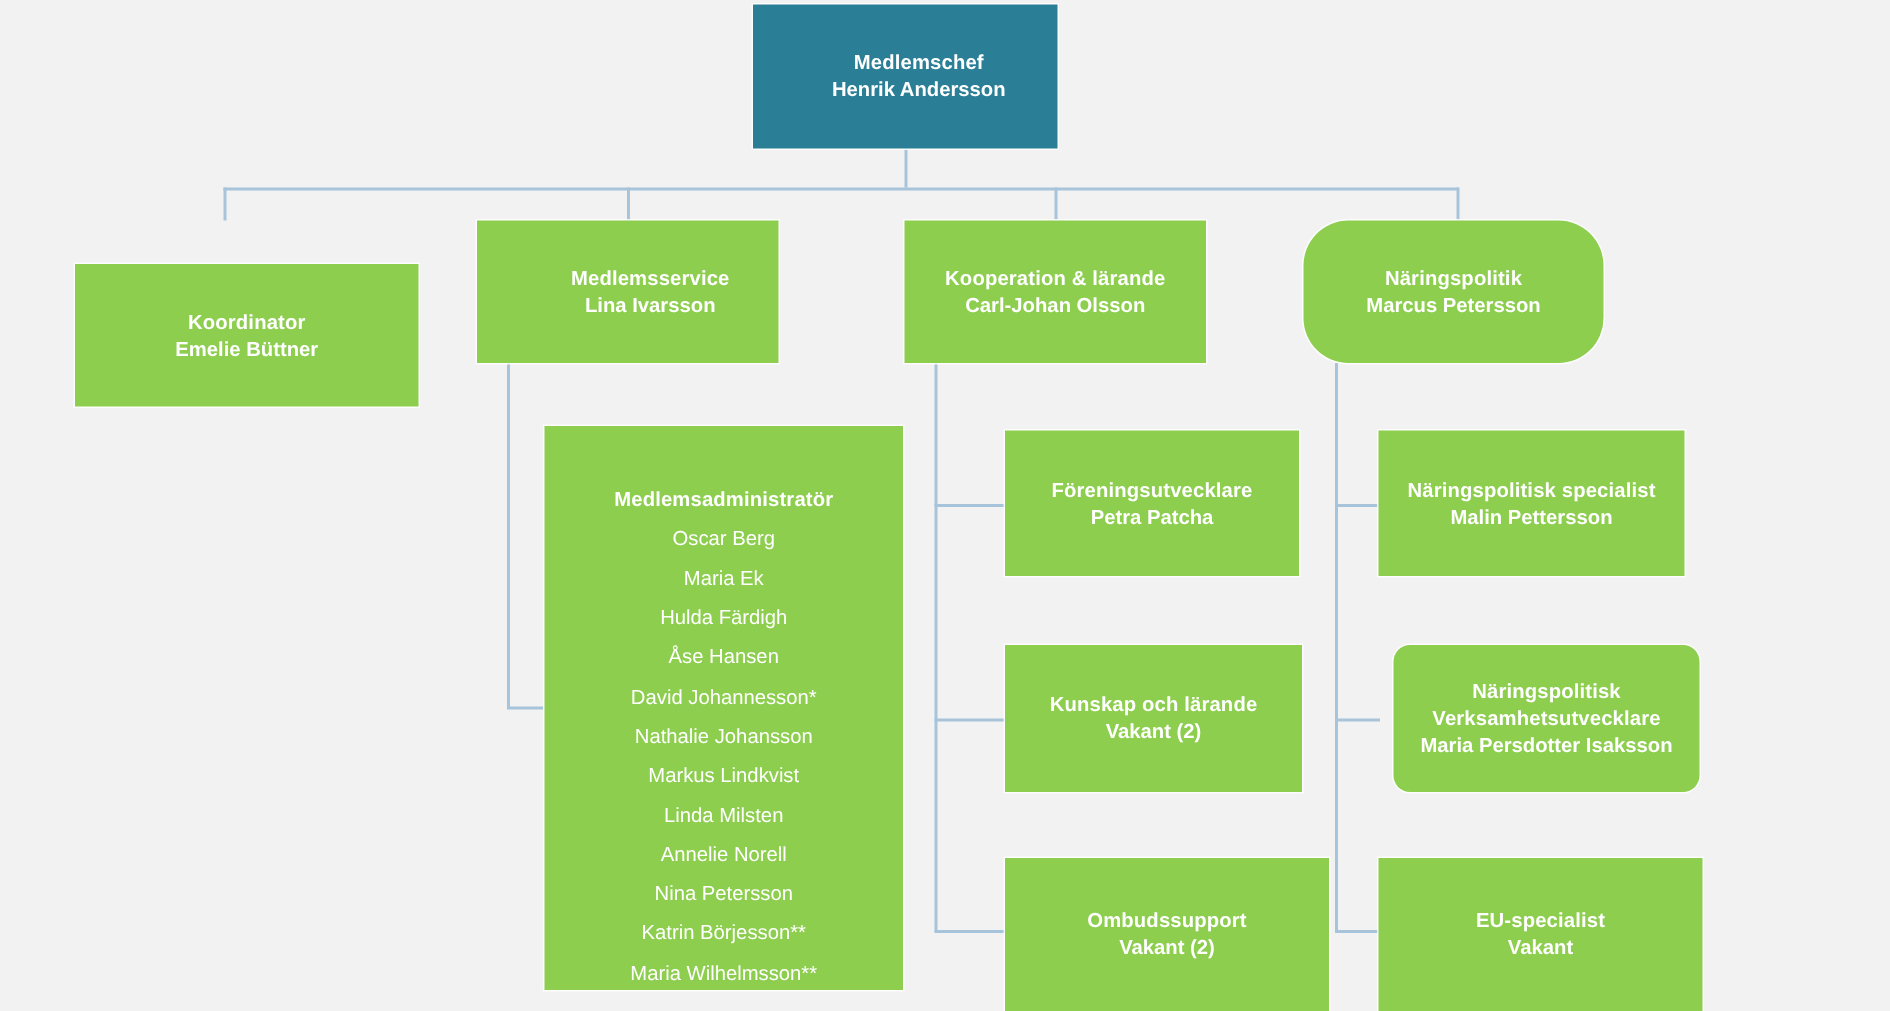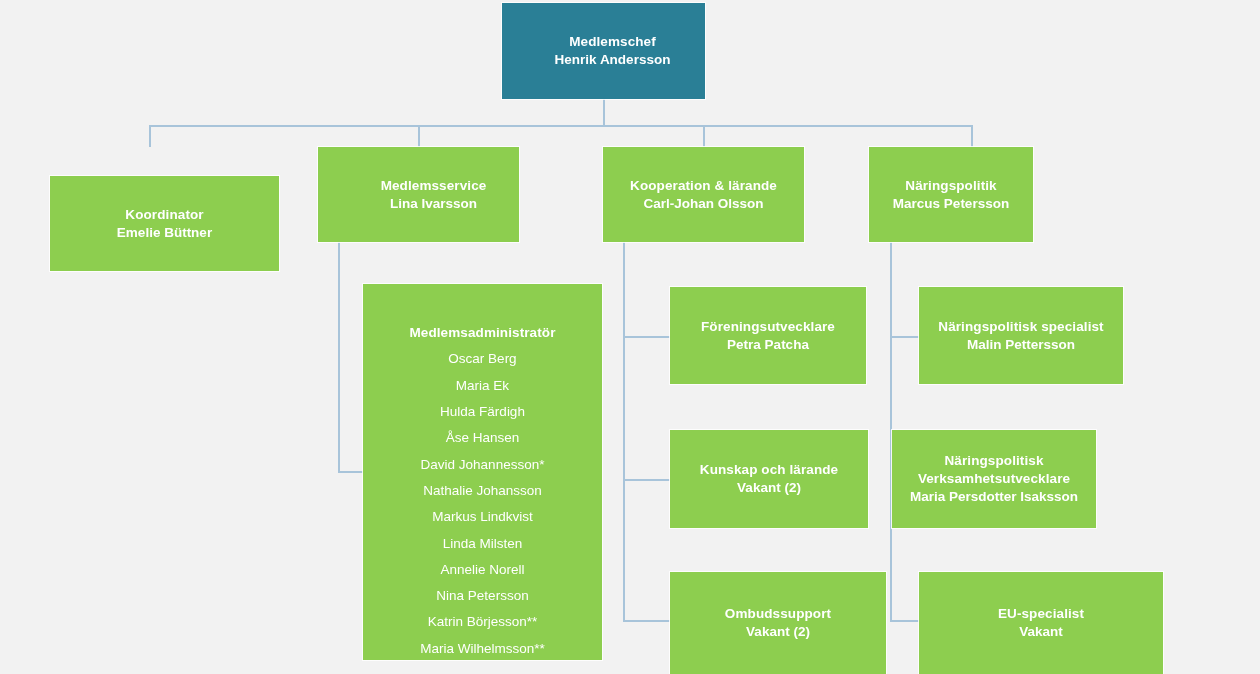--- a/index.html
+++ b/index.html
@@ -108,21 +108,21 @@
   <div class="node green" style="left:318px; top:147px; width:201px; height:95px;padding-left:36px;">
     <div class="title">Medlemsservice</div>
     <div class="sub">Lina Ivarsson</div>
   </div>
 
   <div class="node green" style="left:603px; top:147px; width:201px; height:95px;">
     <div class="title">Kooperation &amp; lärande</div>
     <div class="sub">Carl-Johan Olsson</div>
   </div>
 
-  <div class="node green" style="left:869px; top:147px; width:164px; height:95px;">
+  <div class="node green" style="left:869px; top:147px; width:200px; height:95px;border-radius:30px;">
     <div class="title">Näringspolitik</div>
     <div class="sub">Marcus Petersson</div>
   </div>
 
   <div class="node green stack" style="left:363px; top:284px; width:239px; height:376px;">
     <div class="title">Medlemsadministratör</div>
     <div class="name">Oscar Berg</div>
     <div class="name">Maria Ek</div>
     <div class="name">Hulda Färdigh</div>
     <div class="name">Åse Hansen</div>
@@ -149,24 +149,24 @@
   <div class="node green" style="left:670px; top:572px; width:216px; height:102px;">
     <div class="title">Ombudssupport</div>
     <div class="sub">Vakant (2)</div>
   </div>
 
   <div class="node green" style="left:919px; top:287px; width:204px; height:97px;">
     <div class="title">Näringspolitisk specialist</div>
     <div class="sub">Malin Pettersson</div>
   </div>
 
-  <div class="node green" style="left:892px; top:430px; width:204px; height:98px;">
+  <div class="node green" style="left:929px; top:430px; width:204px; height:98px;border-radius:11px;">
     <div class="title">Näringspolitisk</div>
     <div class="title">Verksamhetsutvecklare</div>
     <div class="sub">Maria Persdotter Isaksson</div>
   </div>
 
-  <div class="node green" style="left:919px; top:572px; width:244px; height:102px;">
+  <div class="node green" style="left:919px; top:572px; width:216px; height:102px;">
     <div class="title">EU-specialist</div>
     <div class="sub">Vakant</div>
   </div>
 
 </div>
 
 </body></html>

